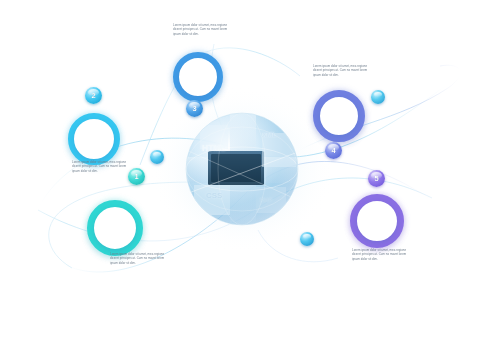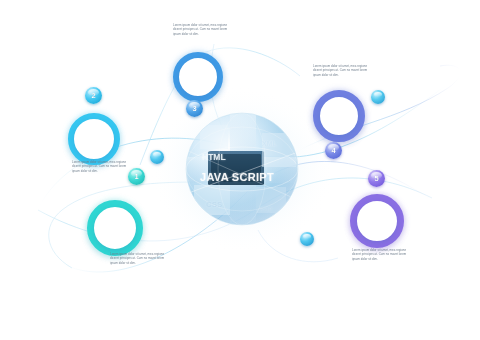--- a/index.html
+++ b/index.html
@@ -31,21 +31,21 @@
   
   .node{position:absolute;border-radius:50%;}
   .node::before{content:"";position:absolute;left:18%;top:12%;
          width:60%;height:40%;border-radius:50%;
          background:linear-gradient(180deg,rgba(255,255,255,.85),rgba(255,255,255,0));}
 
   
   #globe-wrap{position:absolute;left:178px;top:105px;width:128px;height:128px;}
   .globe-label{position:absolute;color:#e9f3fb;font-weight:bold;
        font-family:"Liberation Sans",sans-serif;white-space:nowrap;
-       text-shadow:0 0 2px rgba(255,255,255,.55);margin-top:9px;}
+       text-shadow:0 0 2px rgba(255,255,255,.55);}
 </style>
 </head>
 <body>
 
 <div id="stage">
 
   <svg class="layer" viewBox="0 0 480 340" preserveAspectRatio="none">
     <defs>
       <linearGradient id="lg1" x1="0" y1="0" x2="1" y2="0">
         <stop offset="0%" stop-color="#bfe4f5" stop-opacity="0"></stop>
@@ -139,21 +139,20 @@
         <line x1="0" y1="92" x2="128" y2="44" stroke="#ffffff" stroke-width=".8" opacity=".55"></line>
         <line x1="6" y1="44" x2="122" y2="96" stroke="#ffffff" stroke-width=".7" opacity=".4"></line>
       </g>
 
       <circle cx="64" cy="64" r="56" fill="none" stroke="#ffffff" stroke-width="1.2" opacity=".55"></circle>
       <circle cx="64" cy="64" r="56" fill="none" stroke="#9ecbe8" stroke-width=".6" opacity=".5"></circle>
     </svg>
 
     
     <span class="globe-label" style="left:24px;top:38px;font-size:8.5px;color:#f2f9fd;opacity:.92;">HTML</span>
-    <span class="globe-label" style="left:22px;top:57px;font-size:11px;color:#ffffff;opacity:.95;letter-spacing:.3px;">JAVA SCRIPT</span>
     <span class="globe-label" style="left:84px;top:26px;font-size:7px;color:#cfe6f6;opacity:.8;">XML</span>
     <span class="globe-label" style="left:28px;top:86px;font-size:8px;color:#bcd9ee;opacity:.62;">CSS</span>
     <span class="globe-label" style="left:82px;top:92px;font-size:6px;color:#c4deef;opacity:.55;">PHP</span>
   </div>
 
   <div class="node" style="left:150px;top:150px;width:14px;height:14px;
               background:radial-gradient(circle at 34% 28%,#bff0ff 0%,#4fc8ef 42%,#1a93cc 100%);
               box-shadow:0 1px 3px rgba(40,120,180,.45);"></div>
 
   <div class="node" style="left:371px;top:90px;width:14px;height:14px;

